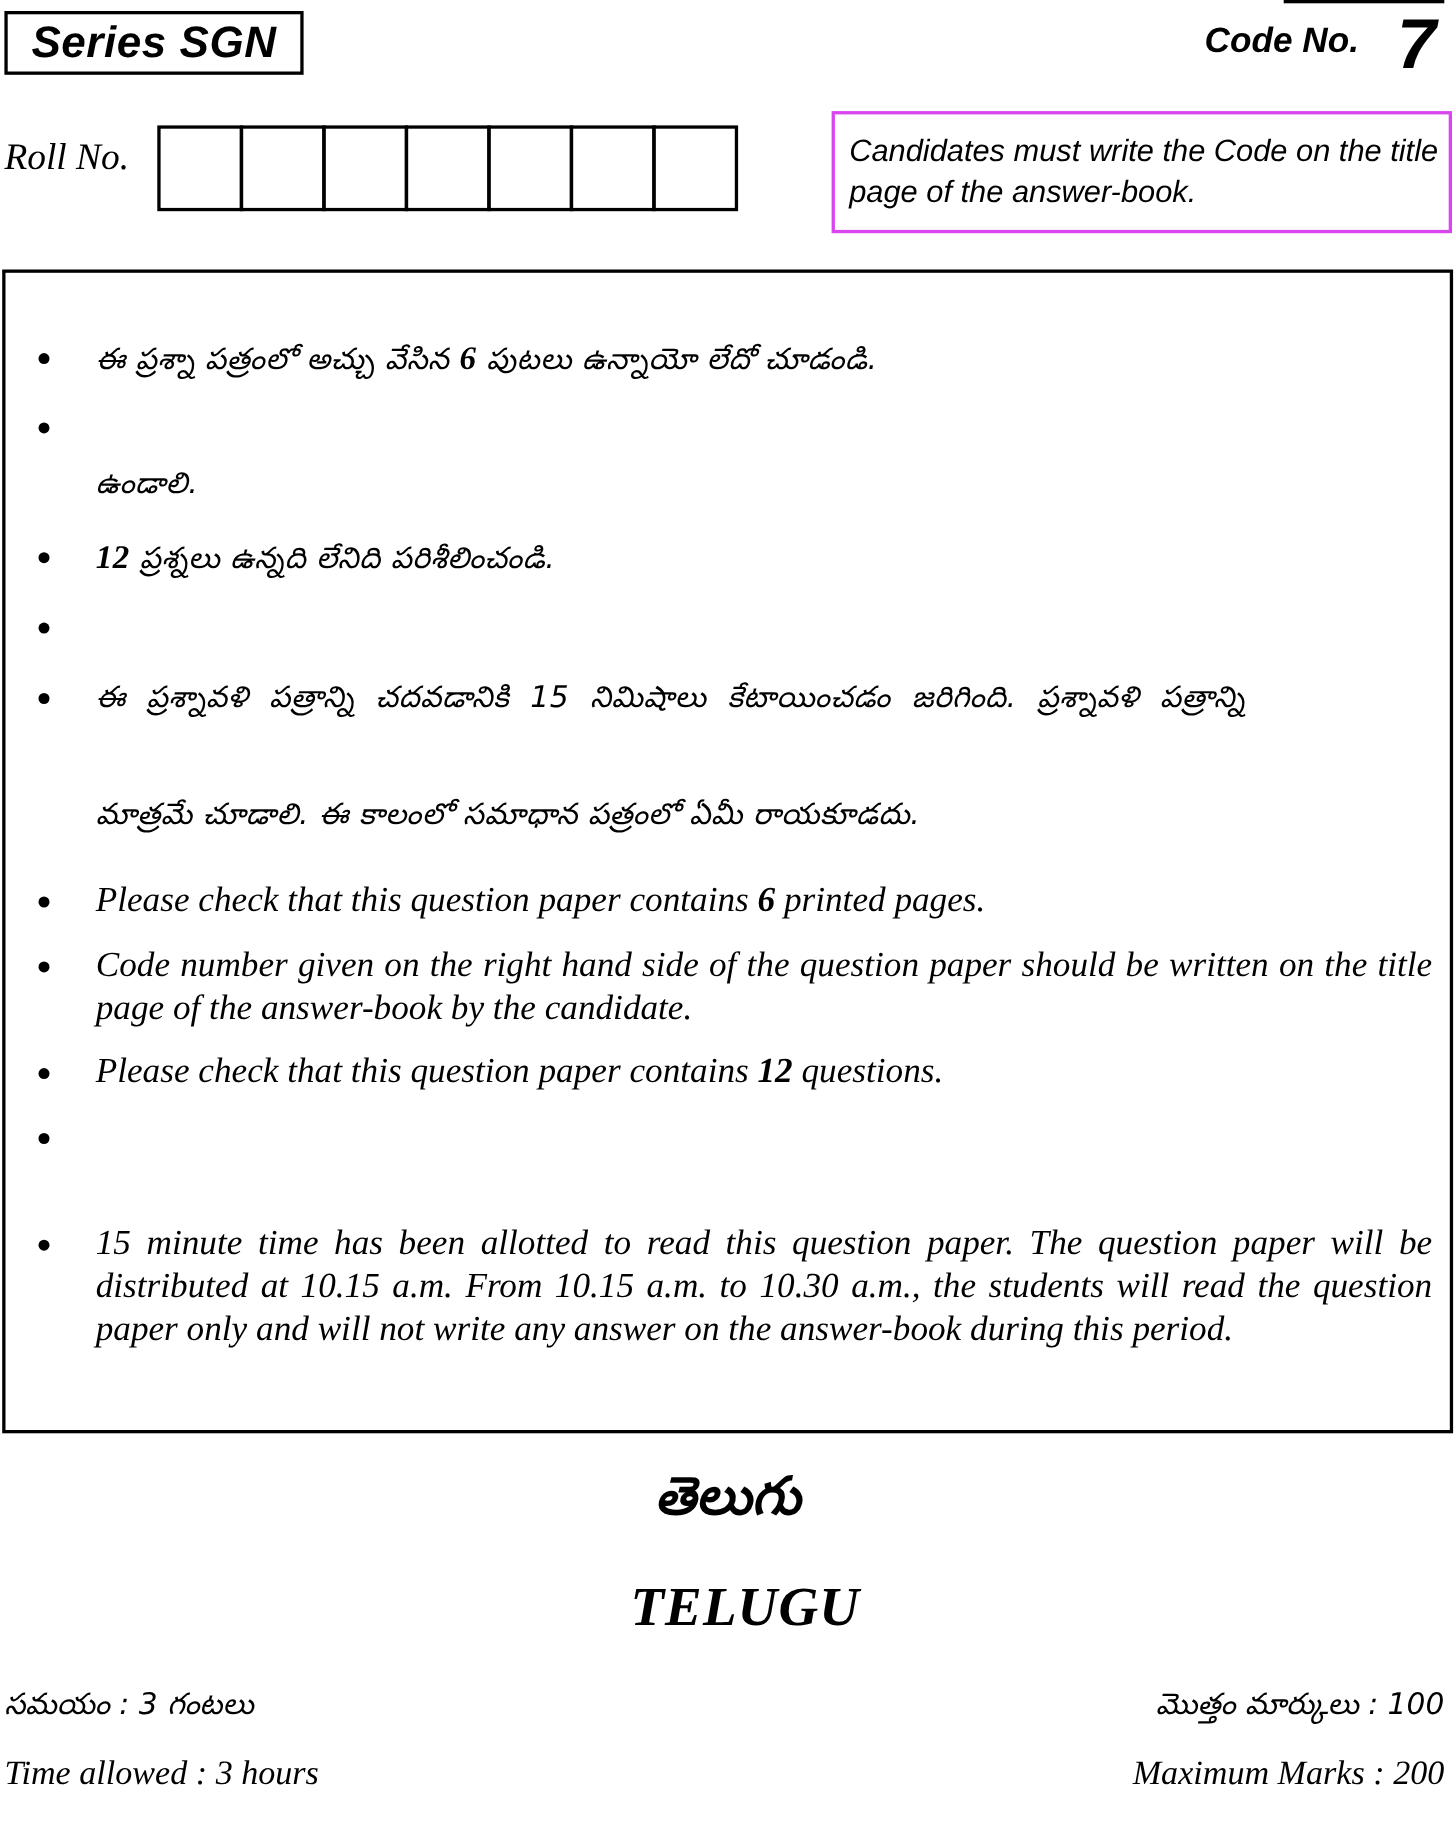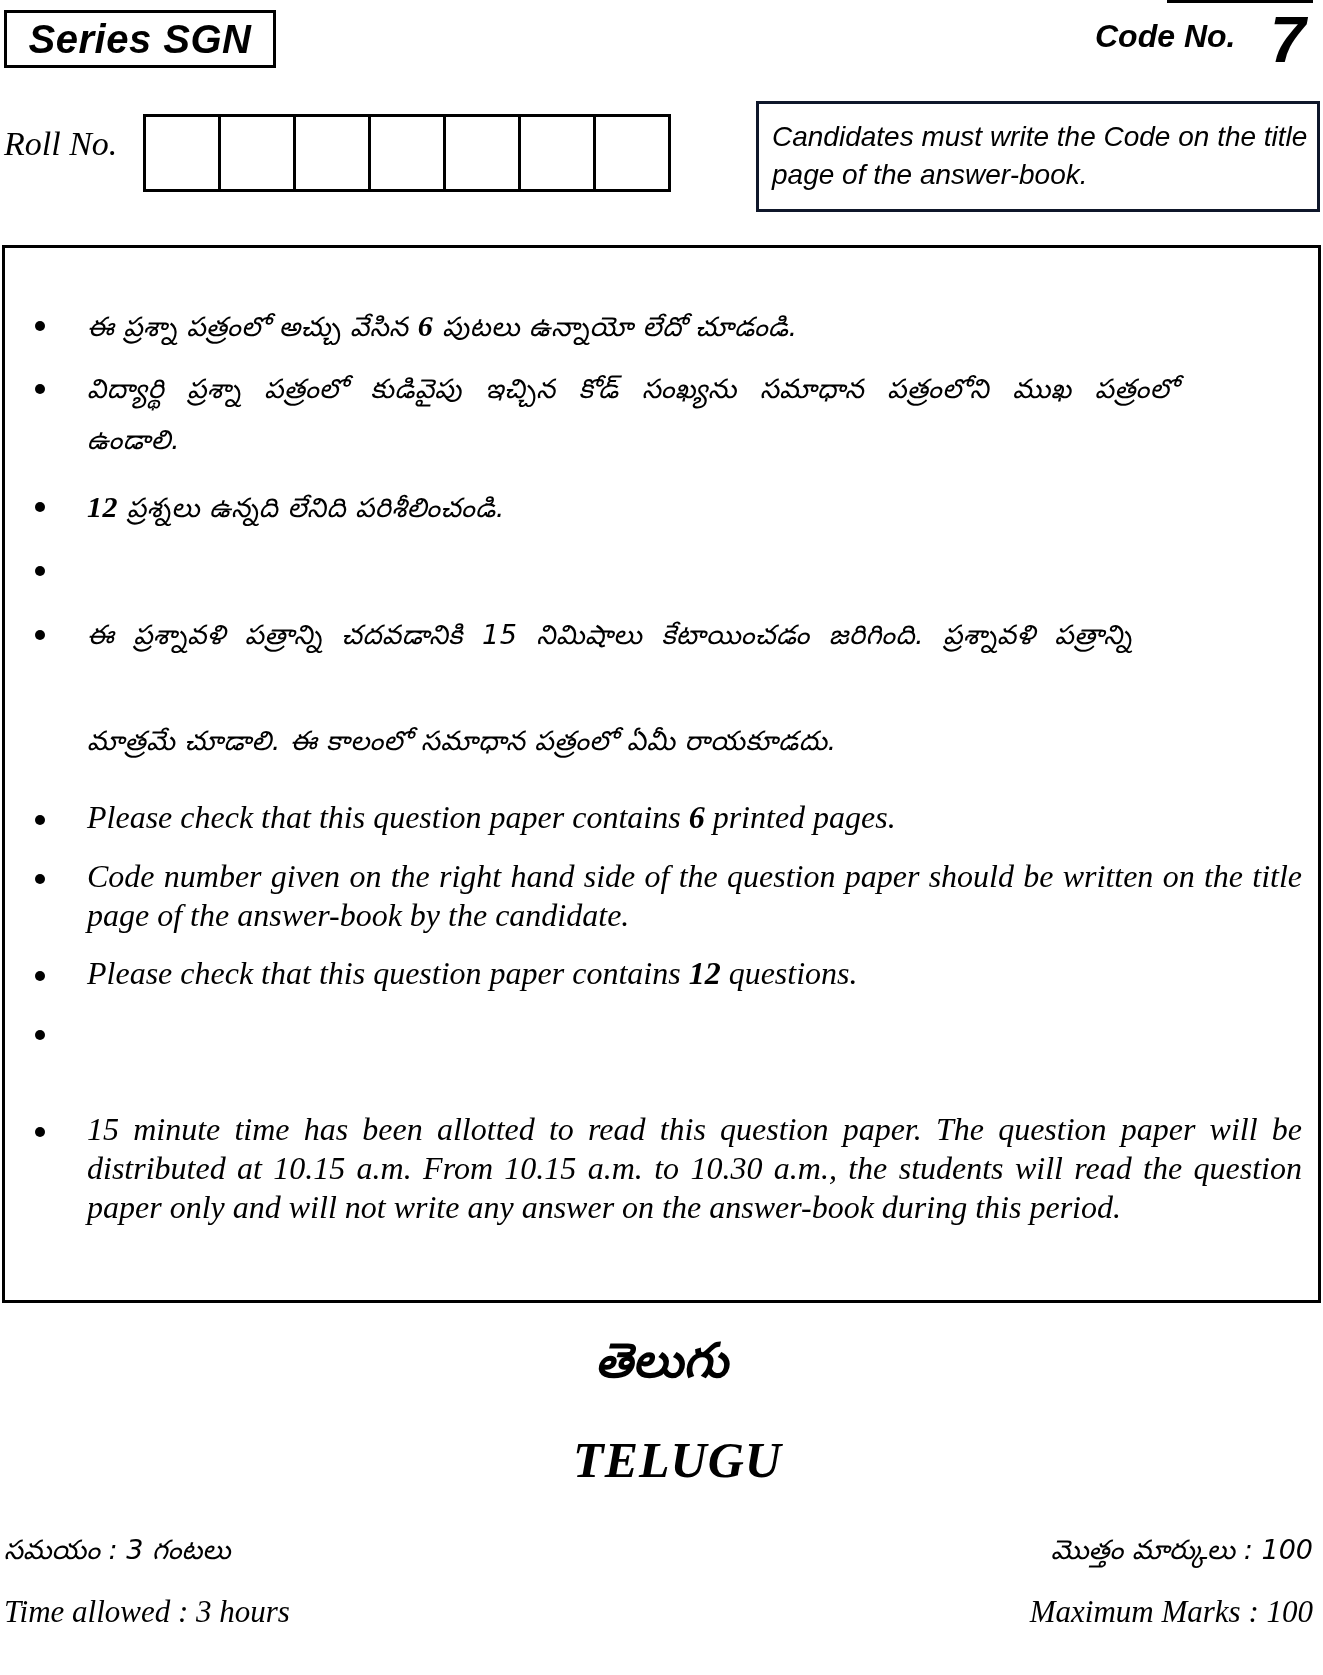--- a/index.html
+++ b/index.html
@@ -25,21 +25,21 @@
     .roll-label {
       left: 4px; top: 124px; font-family: "Liberation Serif", serif; font-size: 34px; line-height: 40px;
     }
     .roll-boxes { left: 143px; top: 114px; display: flex; }
     .roll-cell {
       width: 72px; height: 72px; border: 3px solid #000; margin-left: -3px; box-sizing: content-box;
     }
     .roll-cell:first-child { margin-left: 0; }
 
     .code-box {
-      left: 756px; top: 101px; width: 558px; height: 105px; border: 3px solid #0f172a;
+      left: 756px; top: 101px; width: 558px; height: 105px; border: 3px solid #d946ef;
       font-family: "Liberation Sans", sans-serif; font-size: 28px; line-height: 38px;
       box-sizing: content-box; padding: 0;
     }
     .code-box .inner { position: absolute; left: 13px; top: 14px; right: 6px; }
 
     .main-box {
       left: 2px; top: 245px; width: 1313px; height: 1052px; border: 3px solid #000;
     }
     .bullet {
       position: absolute; width: 10px; height: 10px; border-radius: 50%; background: #000;
@@ -96,21 +96,20 @@
 <div class="abs code-box">
   <div class="inner">Candidates must write the Code on the title page of the answer-book.</div>
 </div>
 
 <div class="abs main-box">
 
   <div class="bullet" style="left:30px; top:73px;"></div>
   <div class="line te" style="top:51px;"><span>ఈ ప్రశ్నా పత్రంలో అచ్చు వేసిన </span><b style="font-family:'Liberation Serif',serif;font-size:30px;">6</b><span> పుటలు ఉన్నాయో లేదో చూడండి.</span></div>
 
   <div class="bullet" style="left:30px; top:136px;"></div>
-  <div class="line te" style="top:114px; word-spacing:14px;">విద్యార్థి ప్రశ్నా పత్రంలో కుడివైపు ఇచ్చిన కోడ్ సంఖ్యను సమాధాన పత్రంలోని ముఖ పత్రంలో</div>
   <div class="line te" style="top:165px;">ఉండాలి.</div>
 
   <div class="bullet" style="left:30px; top:254px;"></div>
   <div class="line te" style="top:232px;"><b style="font-family:'Liberation Serif',serif;font-size:30px;">12</b><span> ప్రశ్నలు ఉన్నది లేనిది పరిశీలించండి.</span></div>
 
   <div class="bullet" style="left:30px; top:318px;"></div>
 
   <div class="bullet" style="left:30px; top:382px;"></div>
   <div class="line te" style="top:360px; word-spacing:10px;">ఈ ప్రశ్నావళి పత్రాన్ని చదవడానికి 15 నిమిషాలు కేటాయించడం జరిగింది. ప్రశ్నావళి పత్రాన్ని</div>
   <div class="line te" style="top:466px;">మాత్రమే చూడాలి. ఈ కాలంలో సమాధాన పత్రంలో ఏమీ రాయకూడదు.</div>
@@ -129,13 +128,13 @@
   <div class="bullet" style="left:30px; top:879px;"></div>
   <div class="line en" style="top:862px;">15 minute time has been allotted to read this question paper. The question paper will be distributed at 10.15 a.m. From 10.15 a.m. to 10.30 a.m., the students will read the question paper only and will not write any answer on the answer-book during this period.</div>
 </div>
 
 <div class="abs te-title">తెలుగు</div>
 <div class="abs en-title">TELUGU</div>
 
 <div class="abs foot foot-te foot-left" style="top:1530px;">సమయం : 3 గంటలు</div>
 <div class="abs foot foot-te foot-right" style="top:1530px;">మొత్తం మార్కులు : 100</div>
 <div class="abs foot foot-left" style="top:1592px;">Time allowed : 3 hours</div>
-<div class="abs foot foot-right" style="top:1592px;">Maximum Marks : 100</div>
+<div class="abs foot foot-right" style="top:1592px;">Maximum Marks : 200</div>
 
 </body></html>

